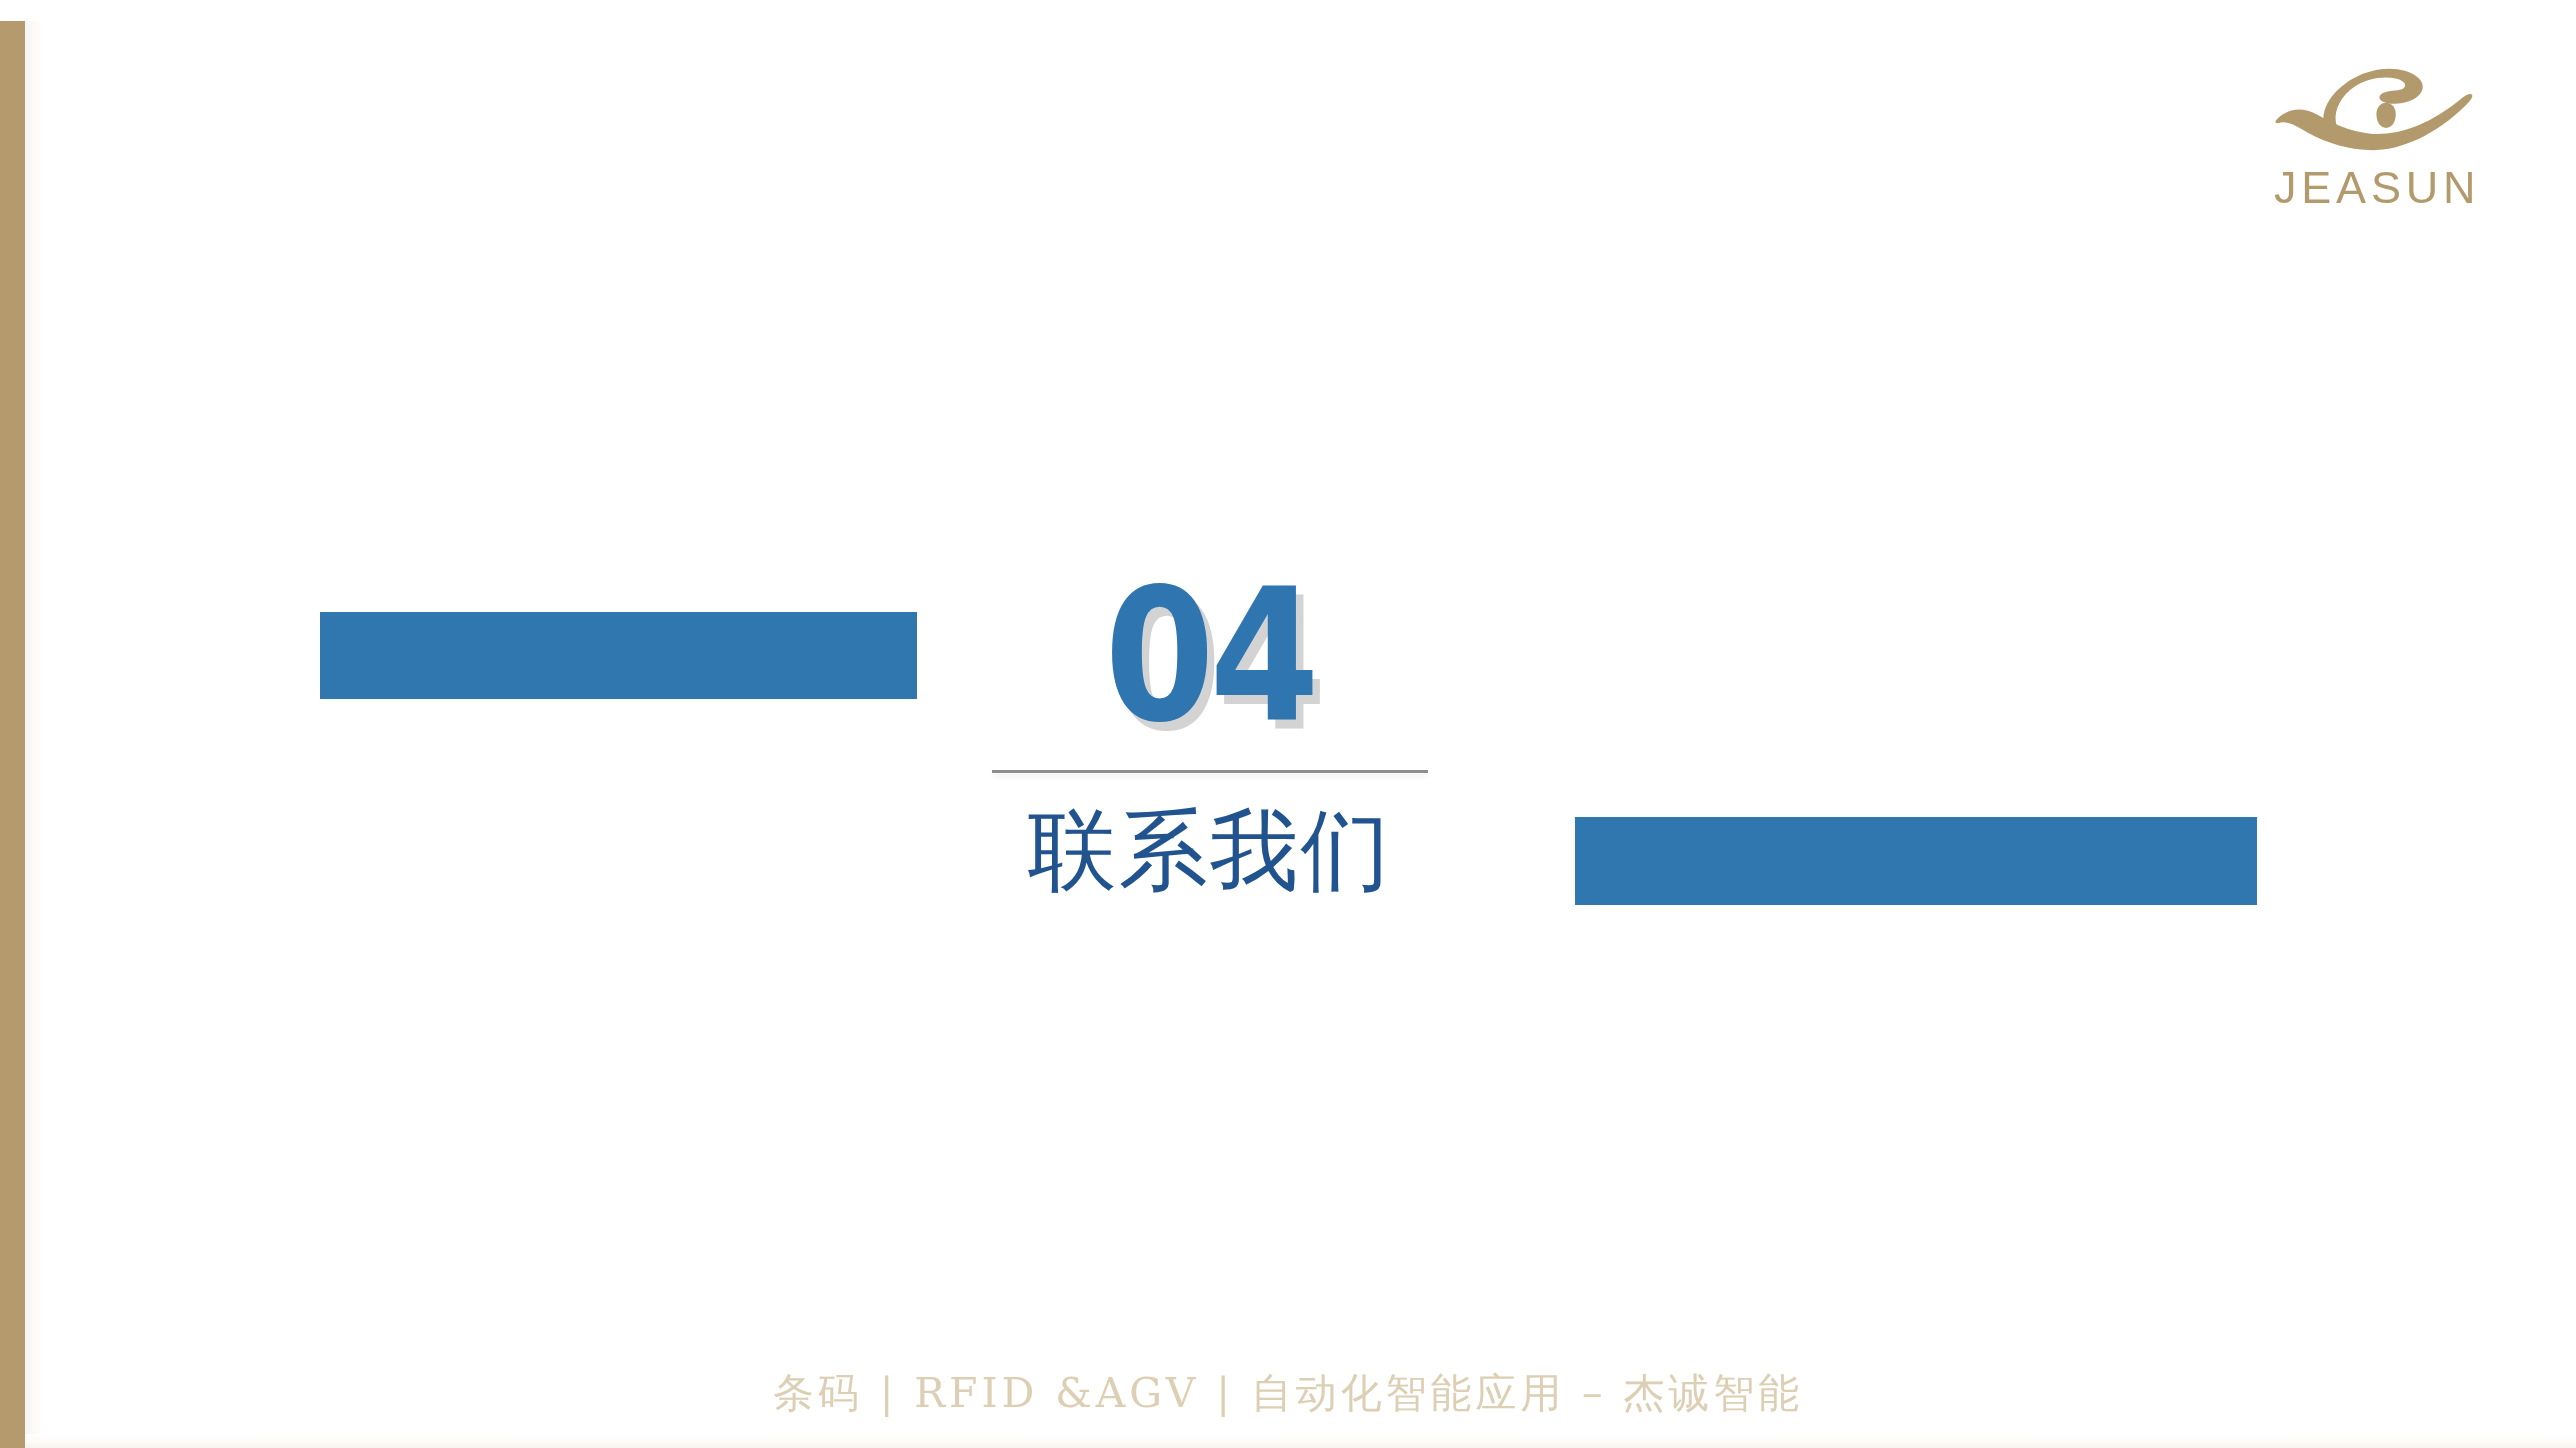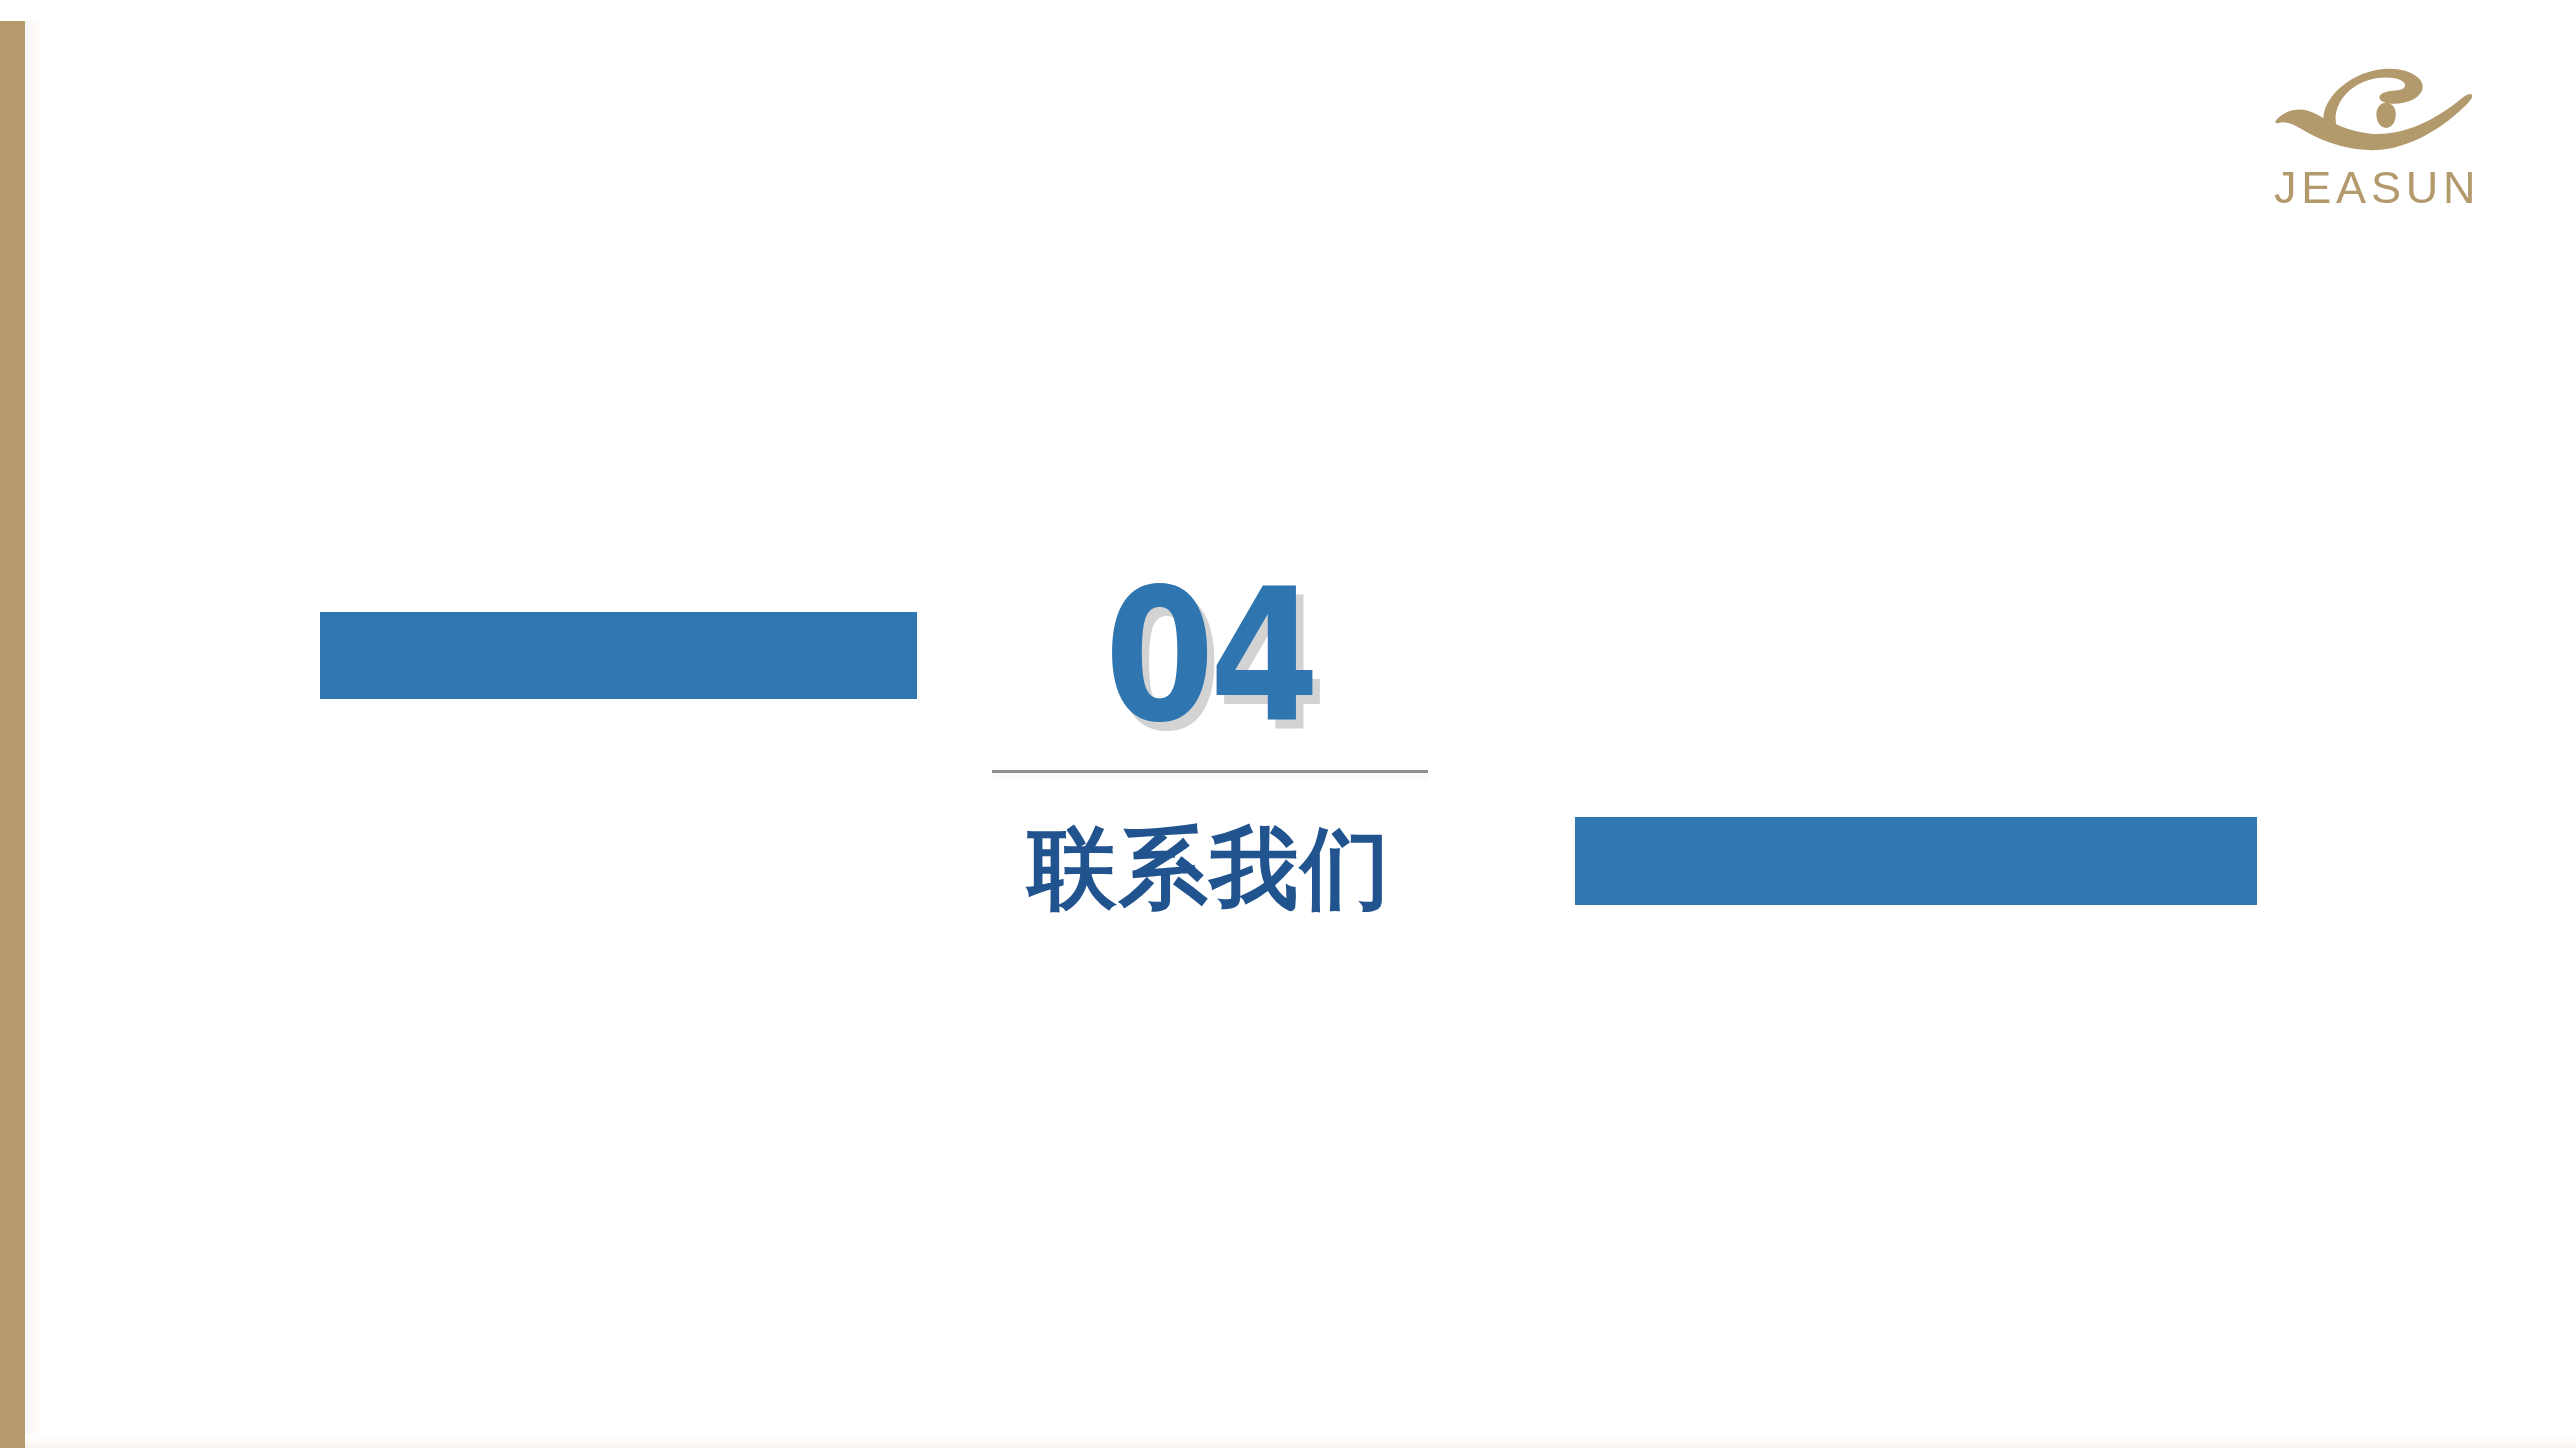--- a/index.html
+++ b/index.html
@@ -138,26 +138,26 @@
     top: 207px;
     width: 436px;
     height: 2.9px;
     background: #8e8e8e;
     box-shadow: 0 3.9px 4.8px -1px rgba(0,0,0,0.20);
   }
 
   #section-title {
     position: absolute;
     left: 0;
-    top: 255px;
+    top: 237px;
     width: 445px;
     text-align: center;
     font-family: "DejaVu Sans", sans-serif;
     font-size: 89px;
-    font-weight: 700;
+    font-weight: 400;
     letter-spacing: 1.9px;
     color: #21548f;
     line-height: 101px;
     white-space: nowrap;
   }
 
   
   #footer-tagline {
     position: absolute;
     left: 0;
@@ -223,15 +223,16 @@
 
   <div id="bar-left" class="bar"></div>
   <div id="bar-right" class="bar"></div>
 
   <div id="center-block">
     <div id="section-number">04</div>
     <div id="divider"></div>
     <div id="section-title">联系我们</div>
   </div>
 
+  <div id="footer-tagline">条码 | RFID &amp;AGV | 自动化智能应用 – 杰诚智能</div>
 
 </div>
 
 
 </body></html>

